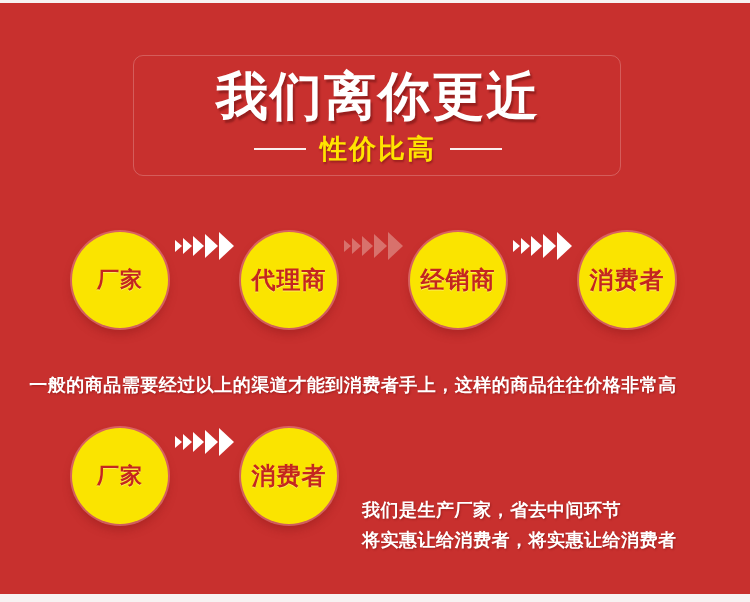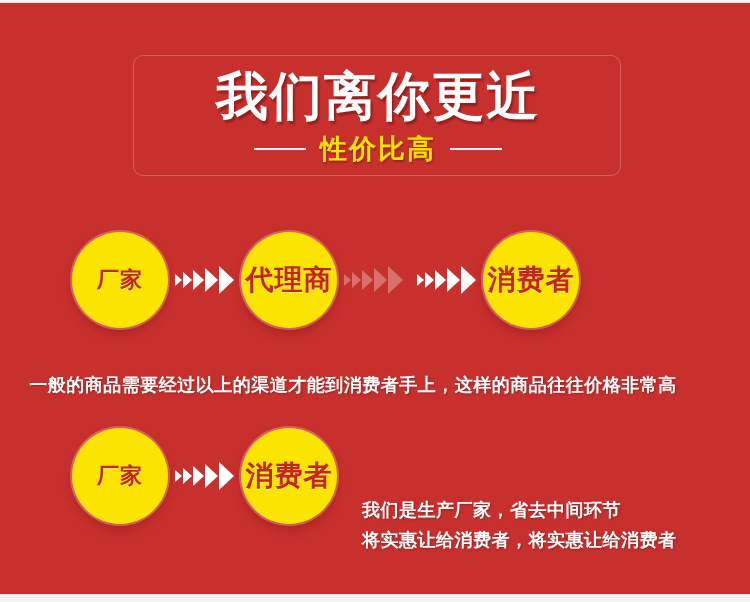--- a/index.html
+++ b/index.html
@@ -74,21 +74,21 @@
     color: #ffe400;
     letter-spacing: 2px;
     white-space: nowrap;
     text-shadow: 1px 2px 2px rgba(90,10,10,0.40);
   }
 
   
   .flow-row {
     position: absolute;
     display: flex;
-    align-items: center;
+    align-items: flex-start;
   }
   #flow-row-1 { left: 72px; top: 232px; }
   #flow-row-2 { left: 72px; top: 428px; }
 
   .node-circle {
     position: relative;
     width: 96px;
     height: 96px;
     border-radius: 50%;
     background: #fae400;
@@ -101,21 +101,21 @@
       0 6px 10px rgba(120,16,16,0.35);
   }
   .node-circle .node-label {
     font-size: 22px;
     font-weight: bold;
     color: #c4261f;
     letter-spacing: 1px;
     white-space: nowrap;
     text-shadow: 0 1px 0 rgba(255,255,255,0.35);
   }
-  .node-circle.small-label .node-label { font-size: 28px; }
+  .node-circle.small-label .node-label { font-size: 24px; }
 
   .arrow-group {
     flex: 0 0 auto;
     display: flex;
     align-items: center;
     gap: 1px;
     padding: 0 7px;
   }
   .arrow-group .chev {
     display: block;
@@ -194,20 +194,23 @@
     <div class="node-circle small-label">
       <span class="node-label">代理商</span>
     </div>
     <div class="arrow-group muted">
       <i class="chev s1"></i>
         <i class="chev s2"></i>
         <i class="chev s3"></i>
         <i class="chev s4"></i>
         <i class="chev s5"></i>
     </div>
+    <div class="node-circle small-label">
+      <span class="node-label">经销商</span>
+    </div>
     <div class="arrow-group">
       <i class="chev s1"></i>
         <i class="chev s2"></i>
         <i class="chev s3"></i>
         <i class="chev s4"></i>
         <i class="chev s5"></i>
     </div>
     <div class="node-circle small-label">
       <span class="node-label">消费者</span>
     </div>

